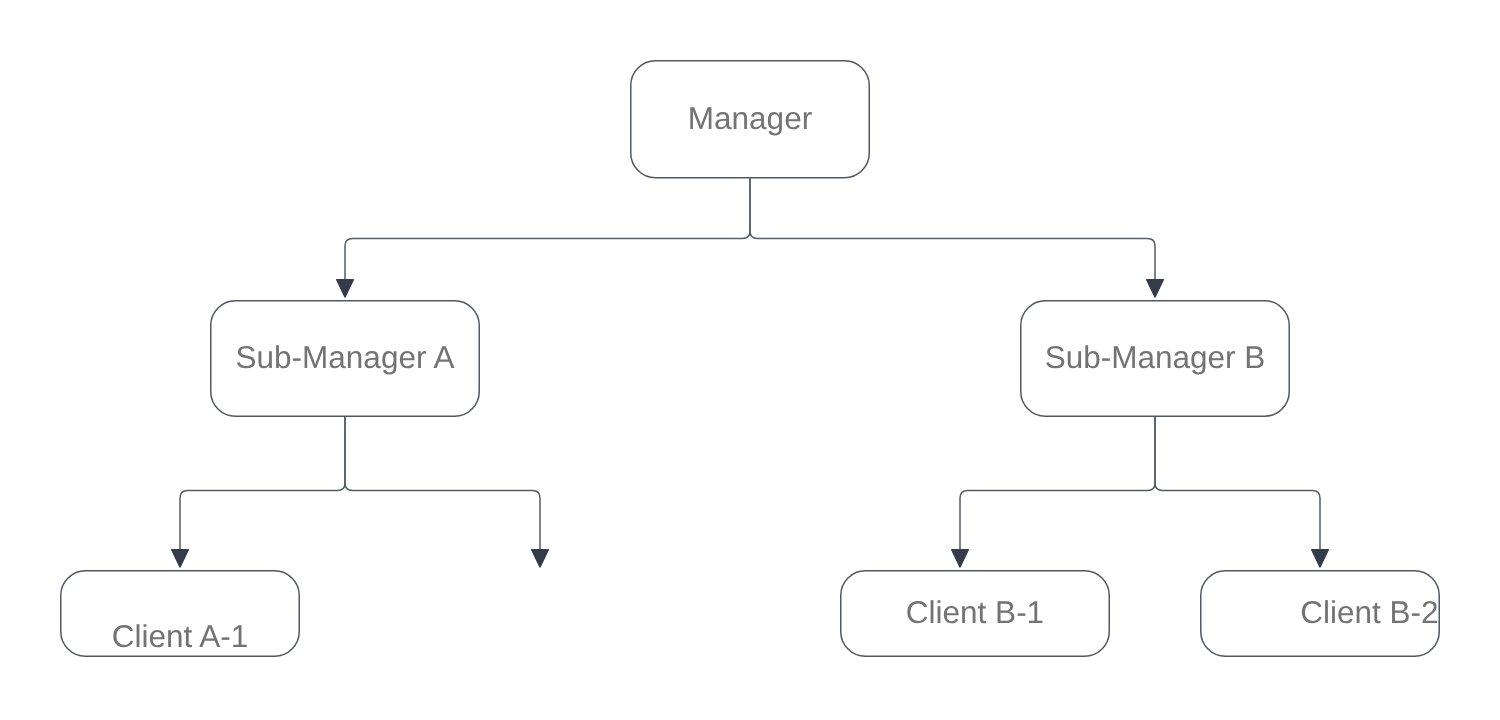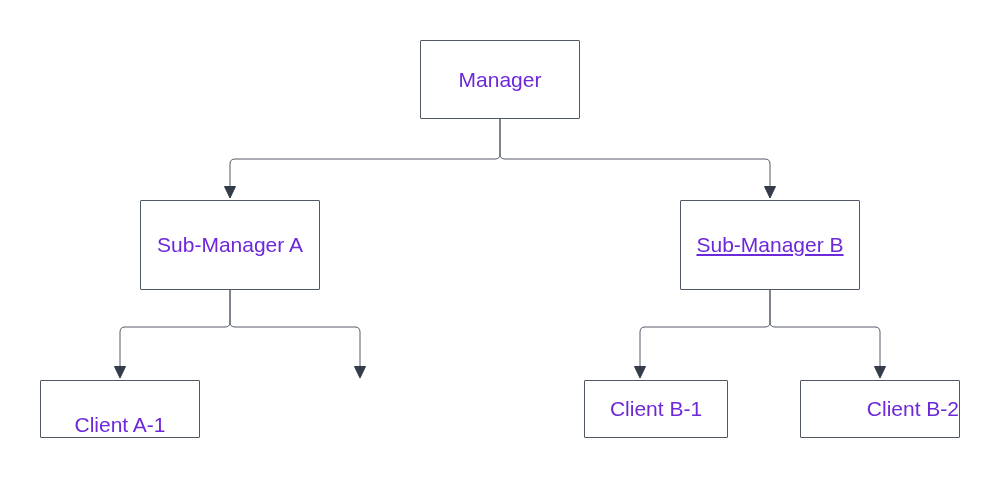--- a/index.html
+++ b/index.html
@@ -25,35 +25,35 @@
     fill: #343b49;
     stroke: #343b49;
     stroke-width: 1;
     stroke-linejoin: round;
   }
   .node {
     position: absolute;
     box-sizing: border-box;
     background: #ffffff;
     border: 1px solid #505866;
-    border-radius: 1px;
+    border-radius: 17px;
     display: flex;
     align-items: center;
     justify-content: center;
     text-align: center;
     font-size: 21px;
-    color: #6d28d9;
+    color: #737373;
     cursor: default;
   }
   .node-manager  { left: 420px; top: 40px;  width: 160px; height: 79px; }
-  .node-sub-a    { left: 140px; top: 200px; width: 180px; height: 90px; }
-  .node-sub-b    { left: 680px; top: 200px; width: 180px; height: 90px; text-decoration: underline; }
+  .node-sub-a    { left: 140px; top: 200px; width: 180px; height: 78px; }
+  .node-sub-b    { left: 680px; top: 200px; width: 180px; height: 78px; }
   .node-client-a1{ left: 40px;  top: 380px; width: 160px; height: 58px; align-items: flex-end; }
   .node-client-a2{ left: 280px; top: 380px; width: 160px; height: 58px; }
-  .node-client-b1{ left: 560px; top: 380px; width: 144px; height: 58px; margin-left: 24px; }
+  .node-client-b1{ left: 560px; top: 380px; width: 180px; height: 58px; }
   .node-client-b2{ left: 800px; top: 380px; width: 160px; height: 58px; justify-content: flex-end; }
   .node-label { pointer-events: none; }
 </style>
 </head>
 <body>
 
 <div id="canvas">
 
   <svg id="edge-layer" viewBox="0 0 1000 480" xmlns="http://www.w3.org/2000/svg">
 

